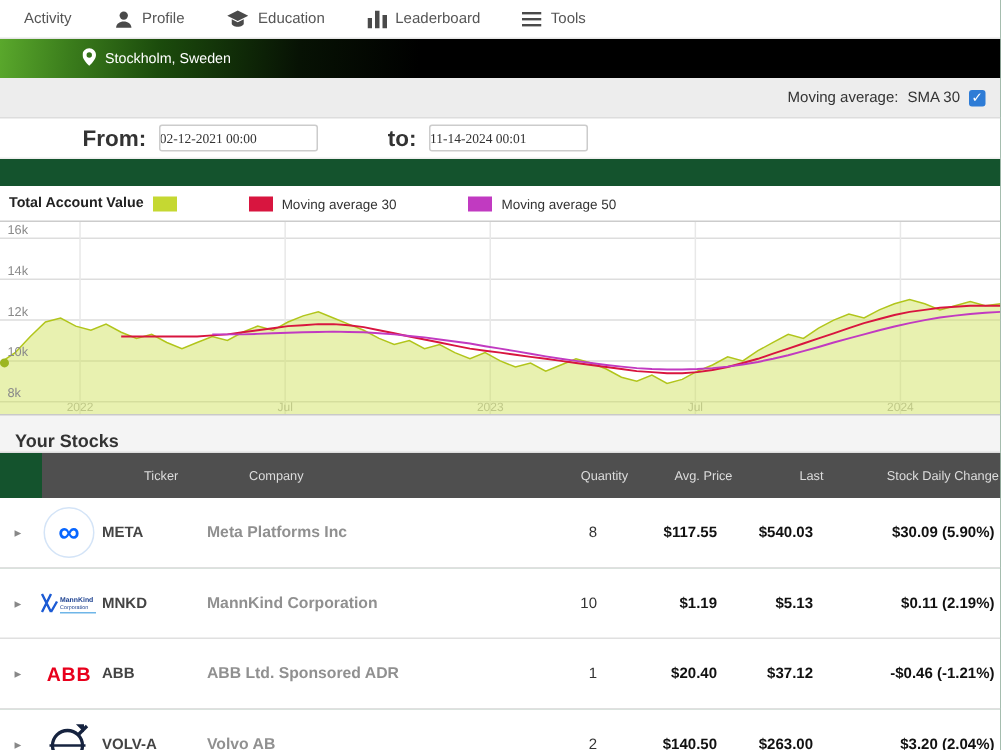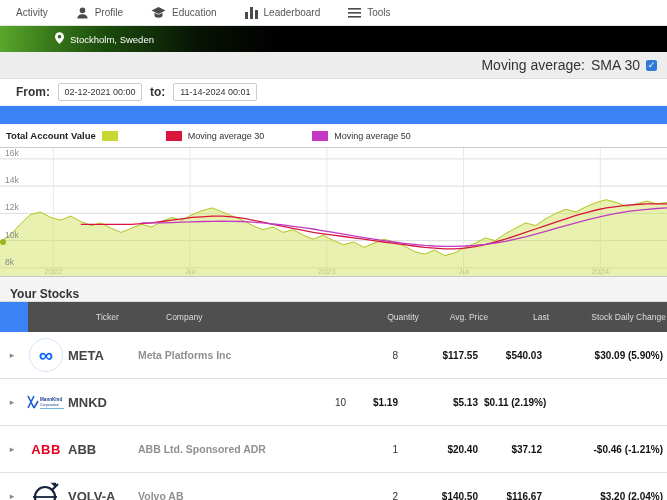--- a/index.html
+++ b/index.html
@@ -1,46 +1,46 @@
 <!DOCTYPE html>
 <html><head>
 <meta charset="utf-8">
 <style>
   * { margin:0; padding:0; box-sizing:border-box; }
   html,body { width:667px; height:500px; overflow:hidden; background:#fff;
     font-family:"Liberation Sans", sans-serif; }
-  .app { width:667px; height:500px; overflow:hidden; background:#3b82f6; }
+  .app { width:667px; height:500px; overflow:hidden; background:#14532d; }
 
   
   .topnav { height:26px; display:flex; align-items:center; gap:28px; padding-left:10px;
     background:#fff; border-bottom:1px solid #e5e5e5; }
   .nav-item { display:flex; align-items:center; gap:6px; cursor:pointer; }
   .nav-item span.lbl { font-size:10px; color:#555; }
   .logo-diamond { width:12px; height:12px; background:linear-gradient(135deg,#8dc63f,#0e6e2e);
     transform:rotate(45deg); border-radius:2px; box-shadow:inset 0 0 0 2px rgba(255,255,255,.35); }
   .nav-icon svg { display:block; }
 
   
   .banner { height:26px; display:flex; align-items:center; gap:6px; padding-left:55px;
     background:linear-gradient(95deg,#5aa82c 0%,#3b7d1c 7%,#1b4b0c 16%,#071204 30%,#000 42%); }
   .banner span { font-size:9.5px; color:#fff;text-align:center; }
 
   
   .sma-row { height:26px; background:#ededed; display:flex; align-items:center;
     justify-content:flex-end; gap:6px; padding-right:10px; }
-  .sma-row .t { font-size:14px; color:#333;text-align:right; }
+  .sma-row .t { font-size:10px; color:#333;text-align:right; }
   .checkbox { width:11px; height:11px; background:#2e7cd6; border-radius:2px; color:#fff;
     font-size:9px; line-height:11px; text-align:center; cursor:pointer; }
   .checkbox::after { content:"✓"; }
 
   .date-row { height:28px; background:#fff; border-top:1px solid #ddd; border-bottom:1px solid #eee;
     display:flex; align-items:center; gap:8px; padding-left:16px; }
-  .date-row label { font-size:12px; font-weight:bold; color:#333; }
-  .date-row input { width:84px; height:18px; border:1px solid #ccc; border-radius:2px;
-    font-size:9px; color:#333; text-align:center; font-family:Liberation Sans, sans-serif; }
+  .date-row label { font-size:15px; font-weight:bold; color:#333;margin-left:39px; }
+  .date-row input { width:106px; height:18px; border:1px solid #ccc; border-radius:2px;
+    font-size:9px; color:#333; font-family:Liberation Serif, serif; }
 
   .legend-row { height:24px; background:#fff; border-bottom:1px solid #ccc;
     display:flex; align-items:center; gap:10px; padding-left:6px;margin-top:18px; }
   .legend-item { display:flex; align-items:center; gap:6px; cursor:pointer; }
   .legend-item .lbl-bold { font-size:9.5px; font-weight:bold; color:#222; }
   .legend-item .lbl { font-size:9px; color:#333; }
   .swatch { width:16px; height:10px; display:inline-block; }
   .legend-gap { width:28px; }
 
   .chart-wrap { height:128px; background:#fff; position:relative; }
@@ -51,21 +51,21 @@
     border-bottom:1px solid #ddd; display:flex; align-items:flex-end; padding-left:10px; }
   .section-title span { font-size:12px; font-weight:bold; color:#333; }
 
   .thead, .trow { display:grid; grid-template-columns:24px 44px 70px 214px 52px 80px 64px 119px;
     align-items:center; }
   .thead { height:30px; background:#4f4f4f; color:#ddd; font-size:8.5px;margin-left:28px; }
   .thead .num { text-align:center; padding-right:6px; white-space:nowrap; overflow:hidden; }
   .trow { height:47px; background:#fff; border-bottom:1px solid #e0e0e0; cursor:pointer; }
   .chev { text-align:center; color:#888; font-size:9px; }
   .logo-cell { display:flex; justify-content:center; align-items:center; }
-  .tick { font-size:13px; font-weight:bold; color:#444; }
+  .tick { font-size:10px; font-weight:bold; color:#444; }
   .comp { font-size:10.5px; font-weight:bold; color:#909090; }
   .qty { font-size:10px; color:#333; text-align:right; padding-right:6px; }
   .val { font-size:10px; font-weight:bold; color:#111; text-align:right; padding-right:6px; }
   .chg { font-size:10px; font-weight:bold; color:#111; text-align:right; padding-right:4px; white-space:nowrap; }
 
   .meta-circle { width:34px; height:34px; border-radius:50%; border:1.5px solid #d4e4f7;
     display:flex; align-items:center; justify-content:center; }
   .meta-circle b { color:#0866ff; font-size:20px; line-height:20px; font-weight:bold; }
   .abb-logo { color:#e8001c; font-weight:800; font-size:13px; letter-spacing:.5px; }
 </style>
@@ -223,20 +223,21 @@
       <span class="chev">▸</span>
       <span class="logo-cell">
         <svg width="42" height="20" viewBox="0 0 42 20">
           <path d="M3 16 L9 4 M9 16 L3 4 M9 16 L13 9" stroke="#1c5bd4" stroke-width="1.6" fill="none"></path>
           <text x="15" y="9" font-size="4.6" fill="#1a3f8f" font-weight="bold">MannKind</text>
           <text x="15" y="14" font-size="3.6" fill="#1a3f8f">Corporation</text>
           <rect x="15" y="16" width="24" height="1" fill="#6fb6e8"></rect>
         </svg>
       </span>
       <span class="tick">MNKD</span>
+      <span class="comp">MannKind Corporation</span>
       <span class="qty">10</span>
       <span class="val">$1.19</span>
       <span class="val">$5.13</span>
       <span class="chg">$0.11 (2.19%)</span>
     </div>
 
     <div class="trow">
       <span class="chev">▸</span>
       <span class="logo-cell">
         <span class="abb-logo">ABB</span>
@@ -256,17 +257,17 @@
           <circle cx="15" cy="17" r="10" stroke="#16233f" stroke-width="2.2" fill="none"></circle>
           <line x1="3" y1="17" x2="27" y2="17" stroke="#16233f" stroke-width="1.8"></line>
           <line x1="22" y1="10" x2="28" y2="4" stroke="#16233f" stroke-width="2.2"></line>
           <polygon points="24,2 30,2 30,8" fill="#16233f" transform="translate(-1,1) scale(0.9)"></polygon>
         </svg>
       </span>
       <span class="tick">VOLV-A</span>
       <span class="comp">Volvo AB</span>
       <span class="qty">2</span>
       <span class="val">$140.50</span>
-      <span class="val">$116.67</span>
+      <span class="val">$263.00</span>
       <span class="chg">$3.20 (2.04%)</span>
     </div>
   </div>
 </div>
 
 </body></html>

